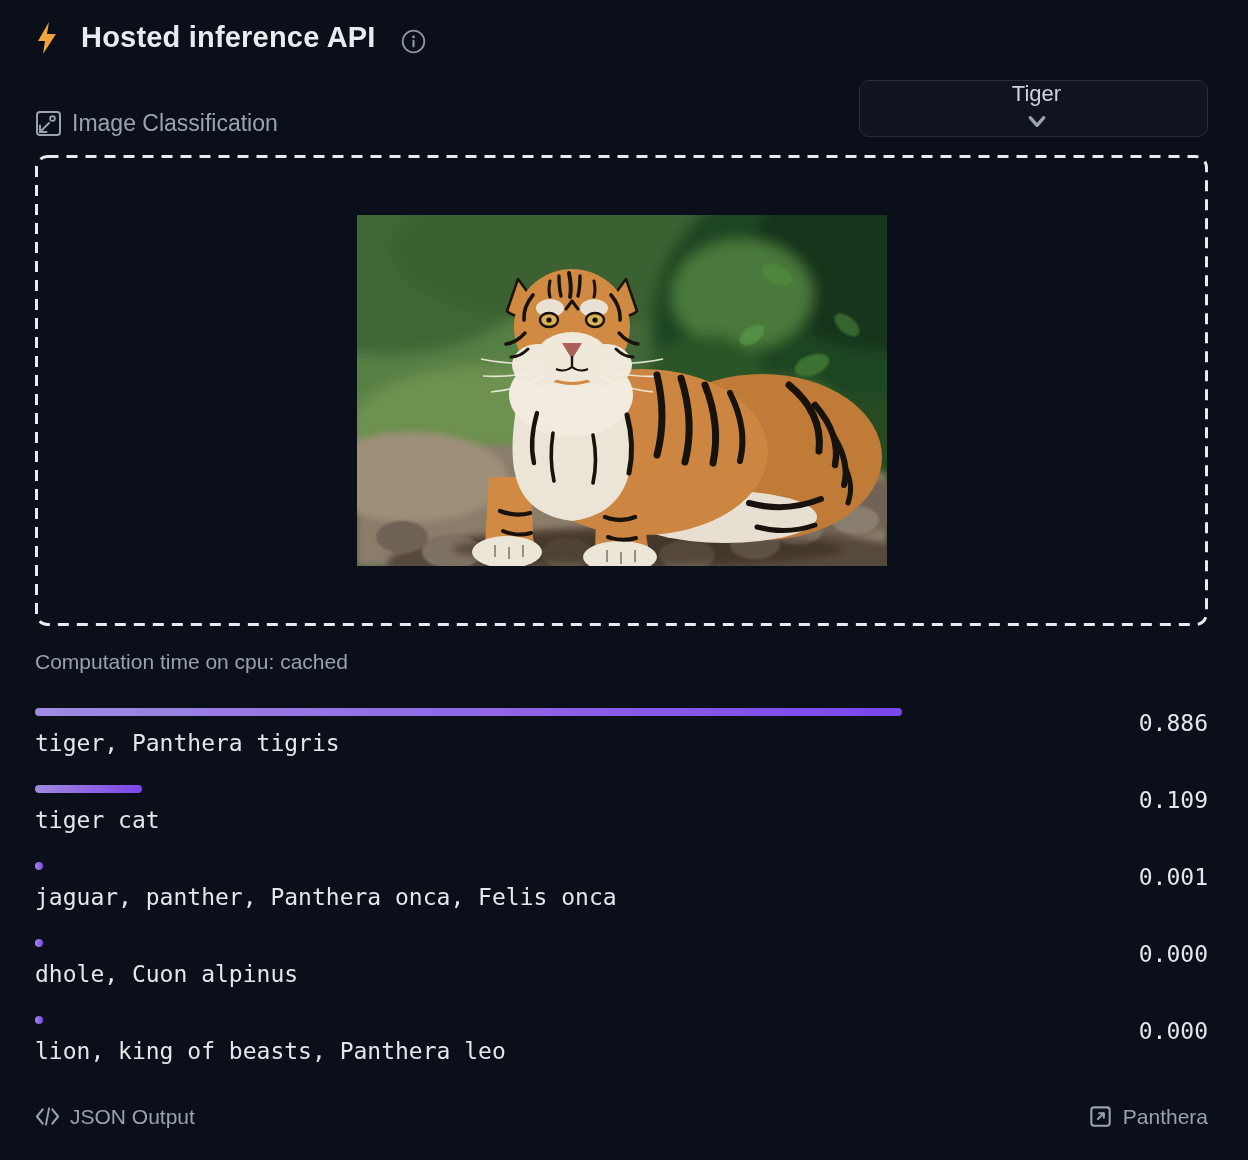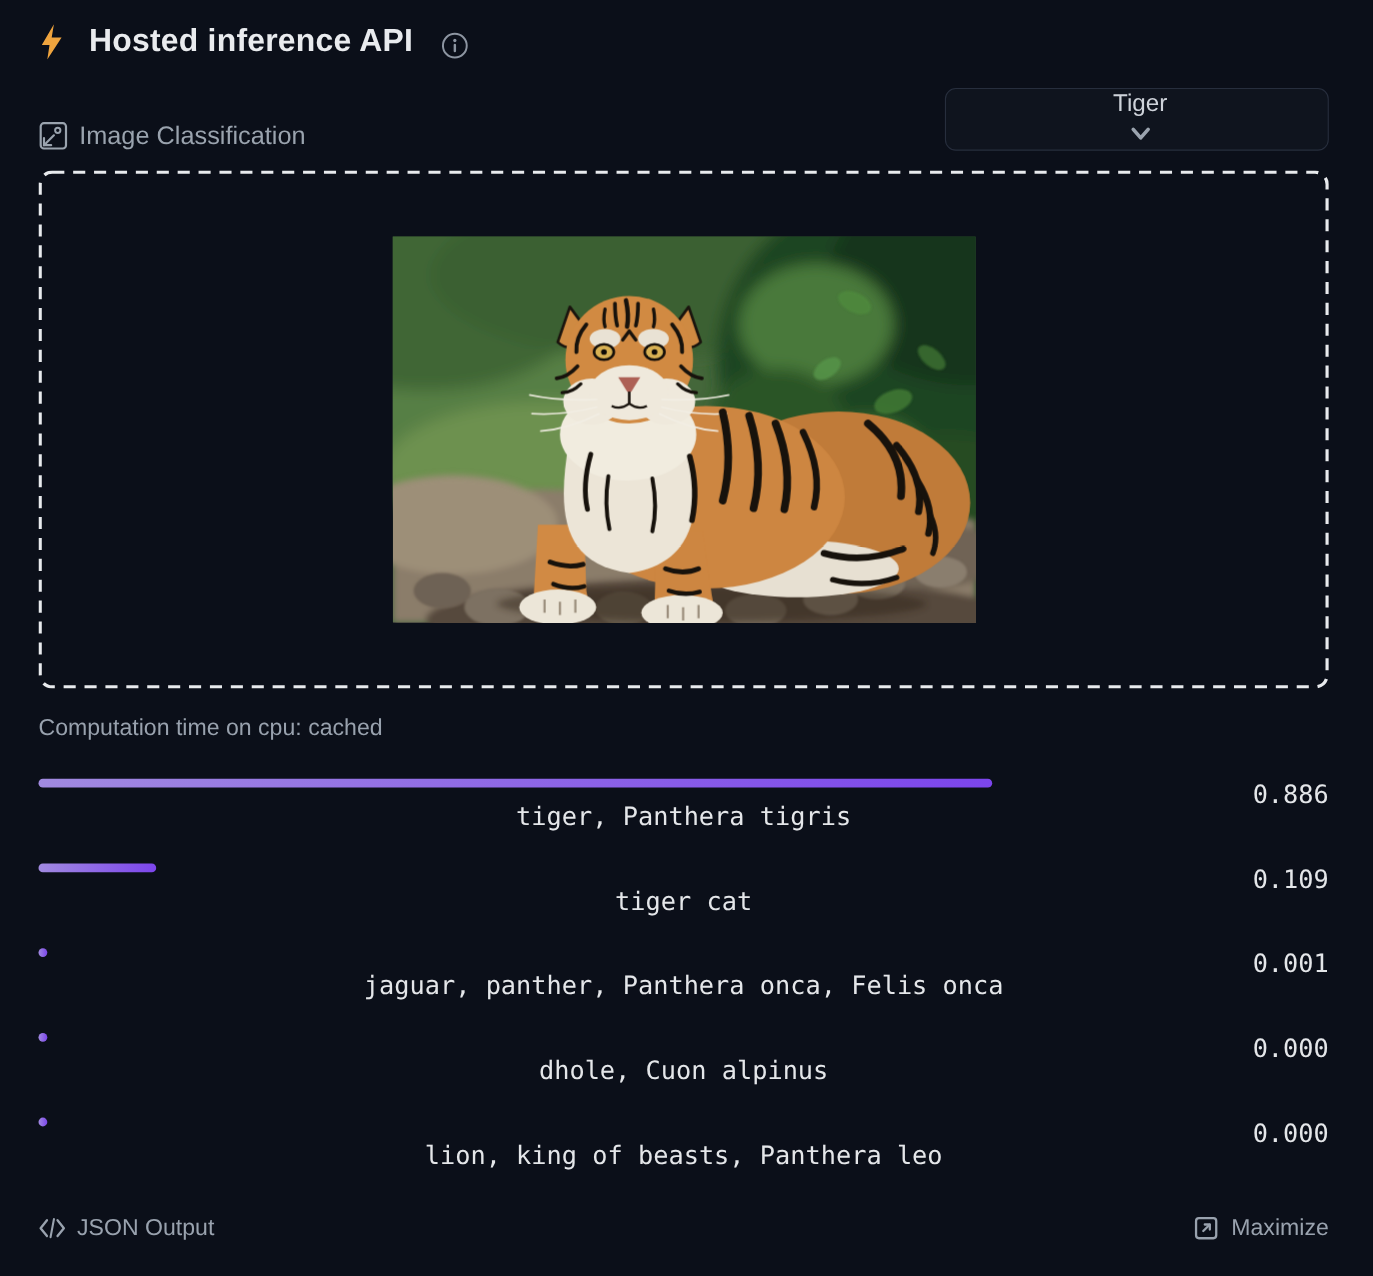--- a/index.html
+++ b/index.html
@@ -33,21 +33,21 @@
   .status { margin-top:22px; color:#98a1ad; font-size:21px; height:28px; line-height:28px; }
 
   
   .results { list-style:none; margin-top:32px; }
   .result-row { position:relative; margin-bottom:27px; }
   .result-row:last-child { margin-bottom:0; }
   .bar-track { width:978px; height:8px; }
   .bar { height:8px; border-radius:4px; min-width:8px;
          background:linear-gradient(90deg,#a18ae0,#7c45ec); }
   .result-label { margin-top:12px; font-family:"DejaVu Sans Mono","Liberation Mono",monospace;
-                  font-size:23px; line-height:30px; color:#e4e6e9;text-align:center; }
+                  font-size:23px; line-height:30px; color:#e4e6e9; }
   .result-score { position:absolute; top:2px; right:0;
                   font-family:"DejaVu Sans Mono","Liberation Mono",monospace;
                   font-size:23px; color:#e4e6e9; }
 
   
   .footer { margin-top:36px; display:flex; align-items:center; justify-content:space-between; height:28px; }
   .foot-btn { display:flex; align-items:flex-end; gap:10px; background:none; border:none;
               color:#99a2ae; font-size:21px; font-family:"Liberation Sans",sans-serif; cursor:pointer; }
   .foot-icon { width:25px; height:25px; }
 </style>
@@ -278,17 +278,17 @@
         <path d="M14.6 3.5 L11.4 20.5" stroke="#99a2ae" stroke-width="2" stroke-linecap="round"></path>
       </svg>
       <span>JSON Output</span>
     </button>
     <button class="foot-btn">
       <svg class="foot-icon" viewBox="0 0 24 24">
         <rect x="3.2" y="3.2" width="17.6" height="17.6" rx="2.5" fill="none" stroke="#99a2ae" stroke-width="2"></rect>
         <path d="M9.5 14.5 L15 9" stroke="#99a2ae" stroke-width="2" stroke-linecap="round"></path>
         <path d="M10.8 8.8 H15.2 V13.2" fill="none" stroke="#99a2ae" stroke-width="2" stroke-linecap="round" stroke-linejoin="round"></path>
       </svg>
-      <span>Maximize</span>
+      <span>Panthera</span>
     </button>
   </div>
 
 </div>
 
 </body></html>

